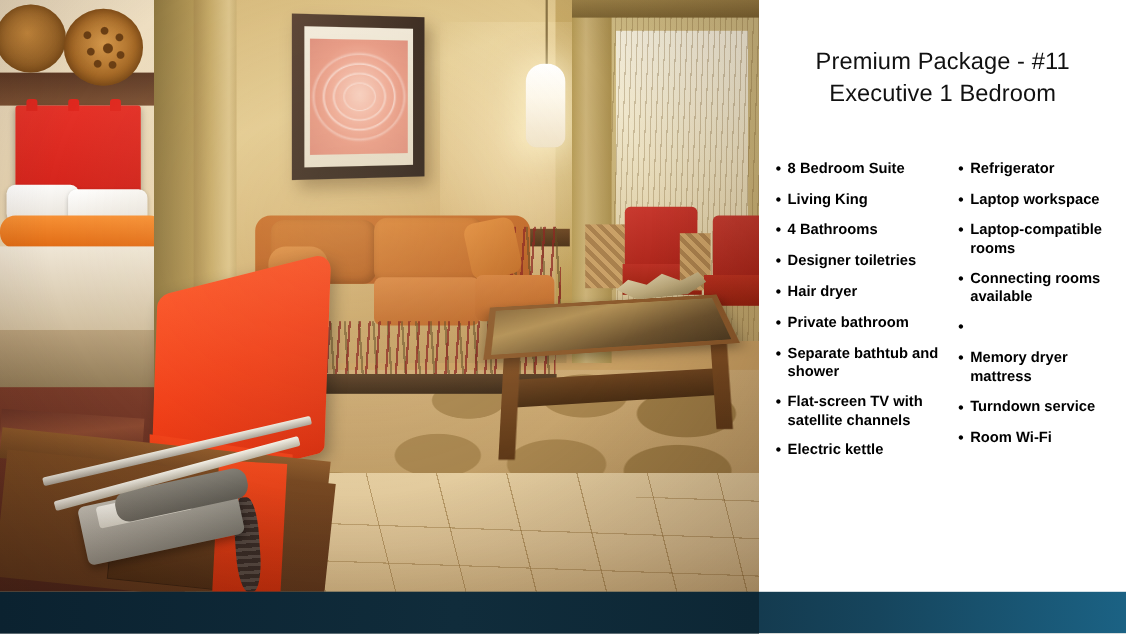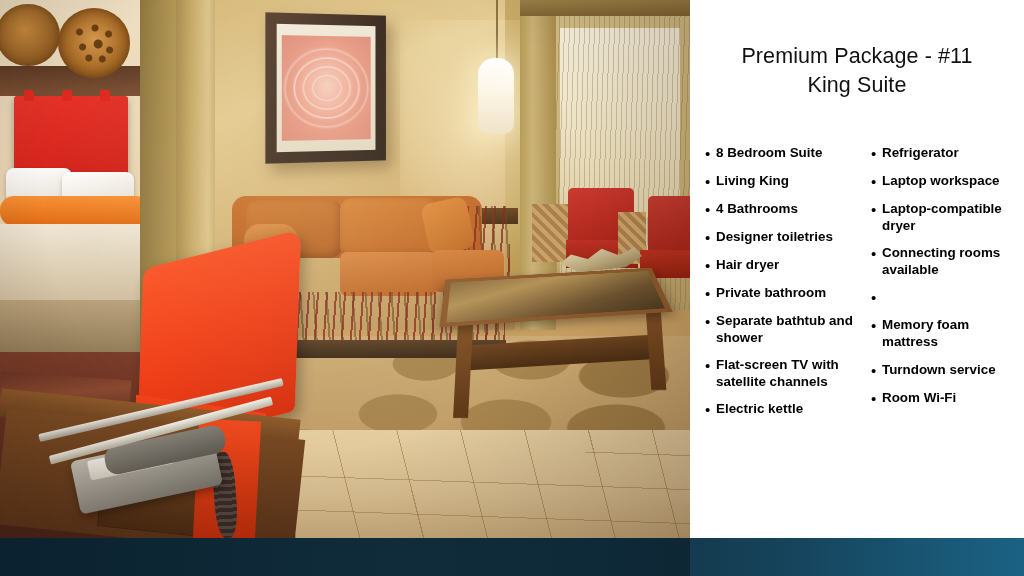--- a/index.html
+++ b/index.html
@@ -334,21 +334,21 @@
     <div class="ph phone-keys"></div>
     <div class="ph phone-handset"></div>
     <div class="ph rail"></div>
 
     <div class="ph photo-shade"></div>
   </div>
 
   <div class="panel">
     <div class="title">
       <div>Premium Package - #11</div>
-      <div>King Suite</div>
+      <div>Executive 1 Bedroom</div>
     </div>
 
     <div class="cols">
 
       <div class="col">
         <div class="bullet-row">
           <span class="bullet">•</span>
           <span class="btext">8 Bedroom Suite</span>
         </div>
         <div class="bullet-row">
@@ -389,32 +389,32 @@
         <div class="bullet-row">
           <span class="bullet">•</span>
           <span class="btext">Refrigerator</span>
         </div>
         <div class="bullet-row">
           <span class="bullet">•</span>
           <span class="btext">Laptop workspace</span>
         </div>
         <div class="bullet-row">
           <span class="bullet">•</span>
-          <span class="btext">Laptop-compatible dryer</span>
+          <span class="btext">Laptop-compatible rooms</span>
         </div>
         <div class="bullet-row">
           <span class="bullet">•</span>
           <span class="btext">Connecting rooms available</span>
         </div>
         <div class="bullet-row">
           <span class="bullet">•</span>
         </div>
         <div class="bullet-row">
           <span class="bullet">•</span>
-          <span class="btext">Memory foam mattress</span>
+          <span class="btext">Memory dryer mattress</span>
         </div>
         <div class="bullet-row">
           <span class="bullet">•</span>
           <span class="btext">Turndown service</span>
         </div>
         <div class="bullet-row">
           <span class="bullet">•</span>
           <span class="btext">Room Wi-Fi</span>
         </div>
       </div>

